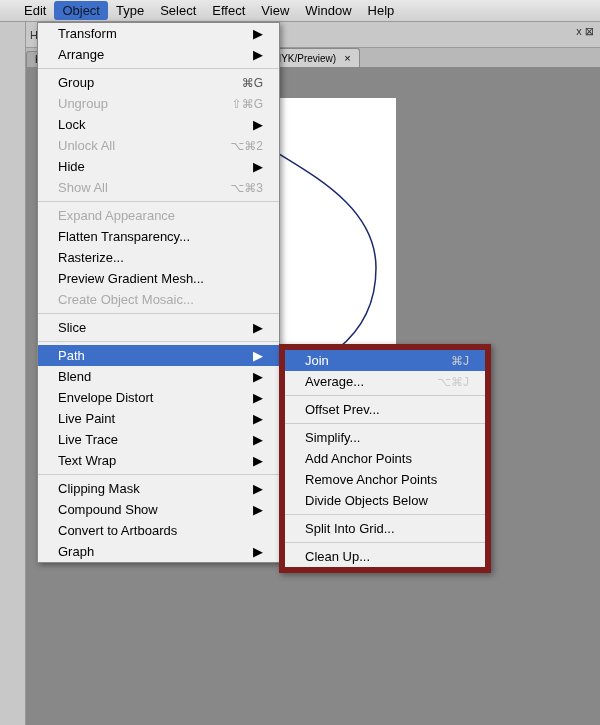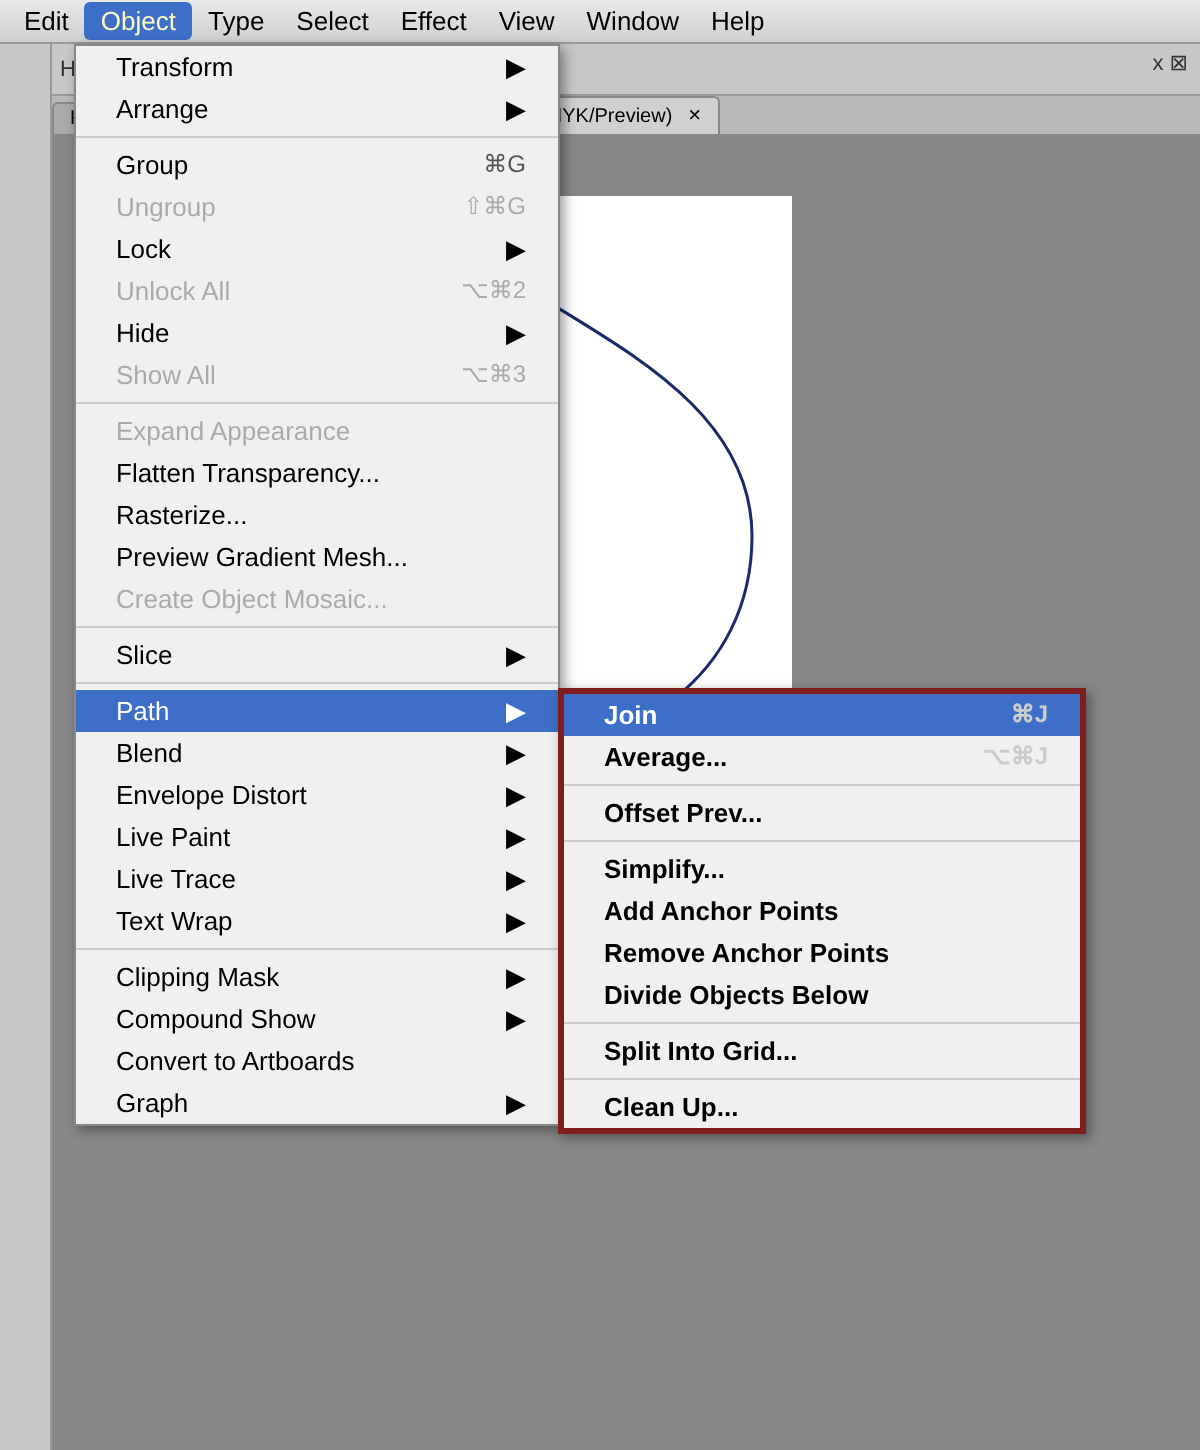--- a/index.html
+++ b/index.html
@@ -14,34 +14,34 @@
     }
 
     
     .menubar {
       width: 600px;
       height: 22px;
       background: linear-gradient(to bottom, #e8e8e8, #d0d0d0);
       border-bottom: 1px solid #999;
       display: flex;
       align-items: center;
-      padding: 0 4px;
+      padding: 0 16px;
       position: relative;
       z-index: 100;
     }
     .menubar-item {
       padding: 2px 8px;
       font-size: 13px;
       color: #000;
       cursor: pointer;
       border-radius: 3px;
     }
     .menubar-item.active {
       background: #3d6fc8;
-      color: #fef9c3;
+      color: #0f172a;
     }
 
     
     .canvas-area {
       position: absolute;
       top: 22px;
       left: 0;
       right: 0;
       bottom: 0;
       background: #888;
@@ -68,20 +68,21 @@
       border: 1px solid #888;
       box-shadow: 2px 2px 6px rgba(0,0,0,0.4);
       z-index: 200;
     }
 
     .menu-item {
       padding: 3px 16px 3px 20px;
       font-size: 13px;
       color: #000;
       display: flex;
+      align-items: center;
       justify-content: space-between;
       cursor: pointer;
       position: relative;
       white-space: nowrap;
     }
     .menu-item.highlighted {
       background: #3d6fc8;
       color: white;
     }
     .menu-item.disabled {
@@ -102,26 +103,25 @@
       height: 1px;
       background: #ccc;
       margin: 3px 0;
     }
 
     
     .submenu {
       position: absolute;
       top: 0;
       left: 243px;
-      width: 264px;
+      width: 212px;
       background: #f0f0f0;
-      border: 3px solid #7f1d1d;
+      border: 6px solid #7f1d1d;
       box-shadow: 2px 2px 6px rgba(0,0,0,0.4);
       z-index: 201;
-      font-weight: bold;
     }
   </style>
 </head>
 <body>
 
 <div class="menubar">
   <div class="menubar-item">Edit</div>
   <div class="menubar-item active">Object</div>
   <div class="menubar-item">Type</div>
   <div class="menubar-item">Select</div>

